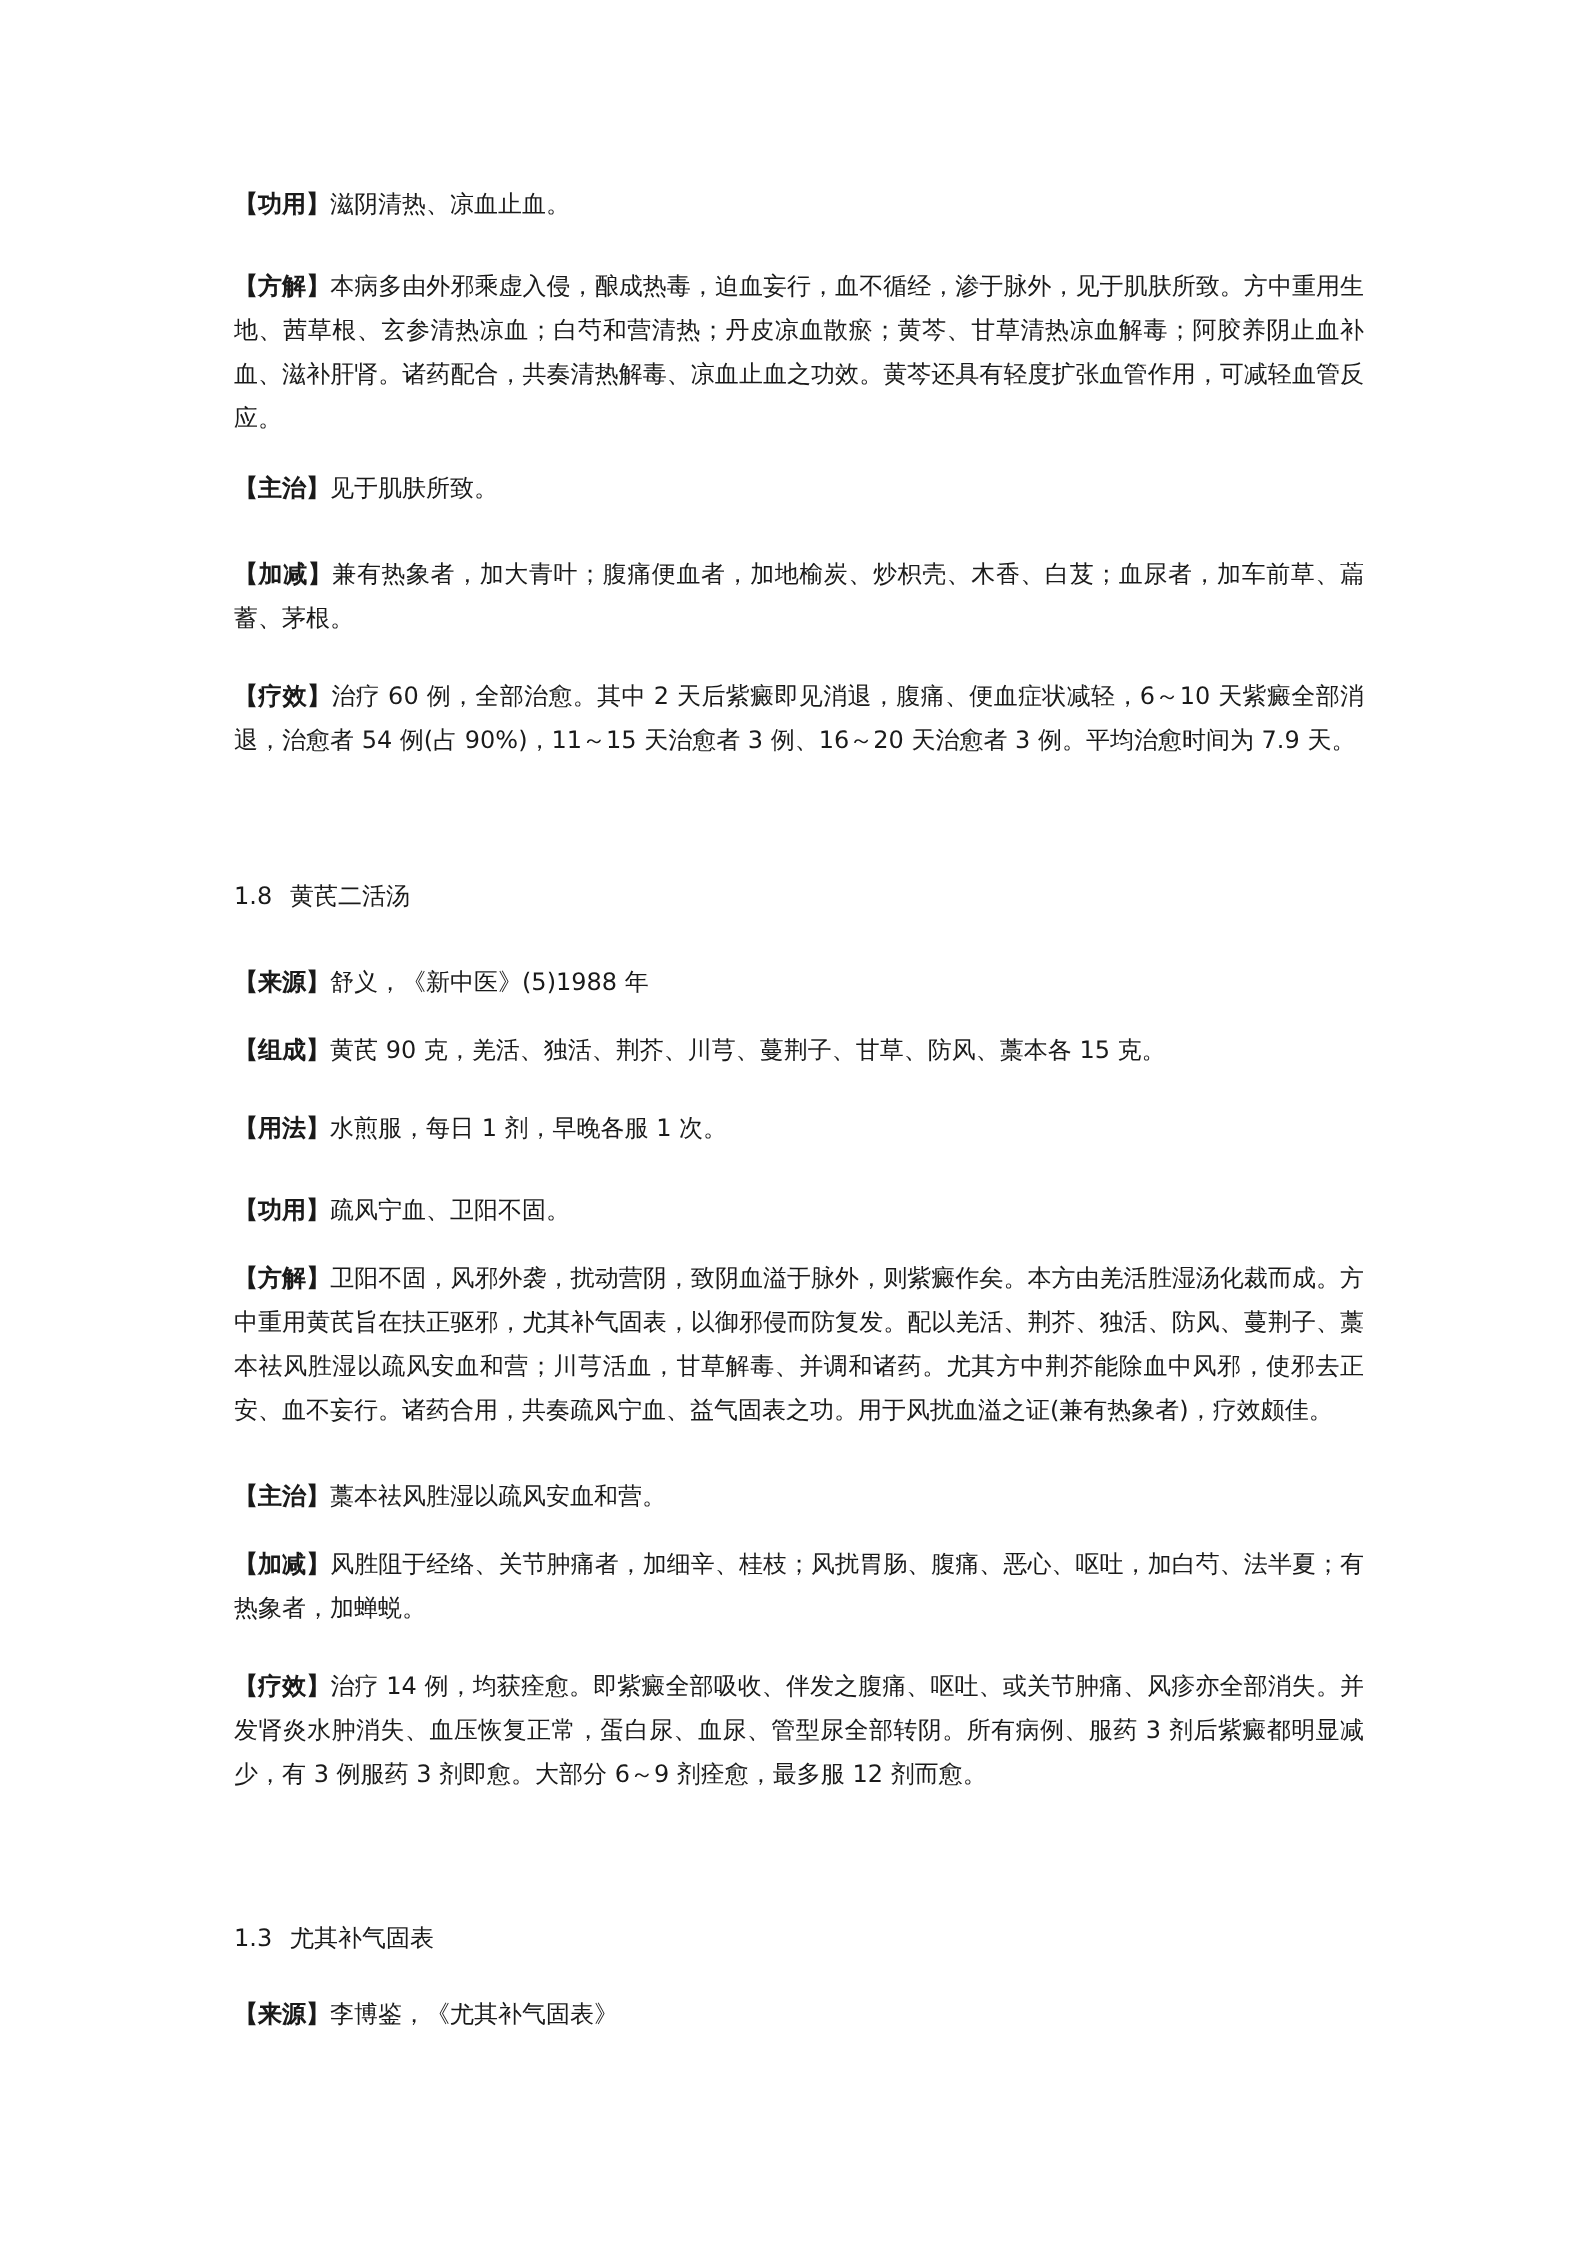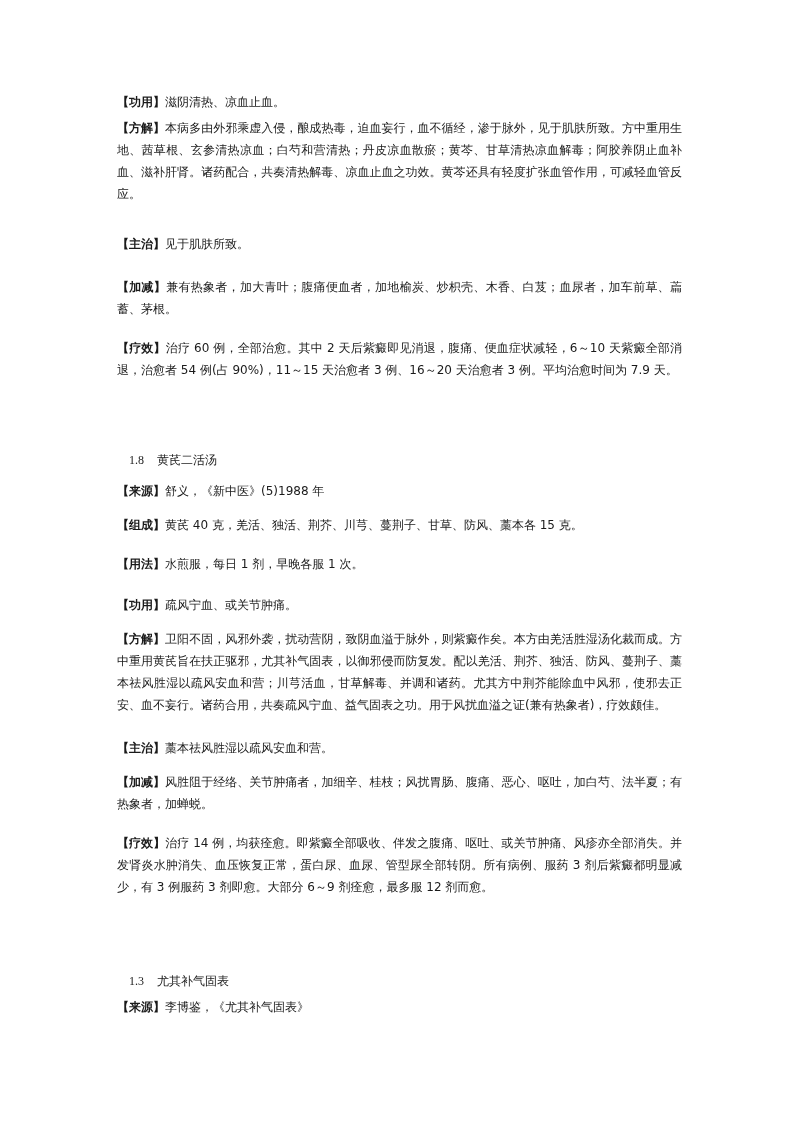--- a/index.html
+++ b/index.html
@@ -5,33 +5,33 @@
   html, body { margin: 0; padding: 0; background: #ffffff; }
   body { width: 793px; height: 1122px; position: relative; overflow: hidden; }
   .page {
     position: absolute; left: 117px; top: 0; width: 565px;
     font-family: "DejaVu Sans", "Liberation Sans", sans-serif;
     font-size: 12px; color: #1a1a1a; line-height: 22px;
   }
   .block { position: absolute; left: 0; width: 565px; }
   .para { margin: 0; text-align: justify; word-break: break-all; }
   .label { font-weight: bold; }
-  .heading { margin: 12px; font-family: Liberation Serif, serif; }
+  .heading { margin: 0; }
   .heading .num { display: inline-block; width: 28px; }
 </style>
 </head>
 <body>
 
 <div class="page">
 
   <div class="block" style="top:91px">
     <p class="para"><span class="label">【功用】</span><span>滋阴清热、凉血止血。</span></p>
   </div>
 
-  <div class="block" style="top:117px">
+  <div class="block" style="top:132px">
     <p class="para"><span class="label">【方解】</span><span>本病多由外邪乘虚入侵，酿成热毒，迫血妄行，血不循经，渗于脉外，见于肌肤所致。方中重用生地、茜草根、玄参清热凉血；白芍和营清热；丹皮凉血散瘀；黄芩、甘草清热凉血解毒；阿胶养阴止血补血、滋补肝肾。诸药配合，共奏清热解毒、凉血止血之功效。黄芩还具有轻度扩张血管作用，可减轻血管反应。</span></p>
   </div>
 
   <div class="block" style="top:233px">
     <p class="para"><span class="label">【主治】</span><span>见于肌肤所致。</span></p>
   </div>
 
   <div class="block" style="top:276px">
     <p class="para"><span class="label">【加减】</span><span>兼有热象者，加大青叶；腹痛便血者，加地榆炭、炒枳壳、木香、白芨；血尿者，加车前草、萹蓄、茅根。</span></p>
   </div>
@@ -42,29 +42,29 @@
 
   <div class="block" style="top:437px">
     <p class="heading"><span class="num">1.8</span><span>黄芪二活汤</span></p>
   </div>
 
   <div class="block" style="top:480px">
     <p class="para"><span class="label">【来源】</span><span>舒义，《新中医》(5)1988 年</span></p>
   </div>
 
   <div class="block" style="top:514px">
-    <p class="para"><span class="label">【组成】</span><span>黄芪 40 克，羌活、独活、荆芥、川芎、蔓荆子、甘草、防风、藁本各 15 克。</span></p>
+    <p class="para"><span class="label">【组成】</span><span>黄芪 90 克，羌活、独活、荆芥、川芎、蔓荆子、甘草、防风、藁本各 15 克。</span></p>
   </div>
 
   <div class="block" style="top:553px">
     <p class="para"><span class="label">【用法】</span><span>水煎服，每日 1 剂，早晚各服 1 次。</span></p>
   </div>
 
   <div class="block" style="top:594px">
-    <p class="para"><span class="label">【功用】</span><span>疏风宁血、或关节肿痛。</span></p>
+    <p class="para"><span class="label">【功用】</span><span>疏风宁血、卫阳不固。</span></p>
   </div>
 
   <div class="block" style="top:628px">
     <p class="para"><span class="label">【方解】</span><span>卫阳不固，风邪外袭，扰动营阴，致阴血溢于脉外，则紫癜作矣。本方由羌活胜湿汤化裁而成。方中重用黄芪旨在扶正驱邪，尤其补气固表，以御邪侵而防复发。配以羌活、荆芥、独活、防风、蔓荆子、藁本祛风胜湿以疏风安血和营；川芎活血，甘草解毒、并调和诸药。尤其方中荆芥能除血中风邪，使邪去正安、血不妄行。诸药合用，共奏疏风宁血、益气固表之功。用于风扰血溢之证(兼有热象者)，疗效颇佳。</span></p>
   </div>
 
   <div class="block" style="top:737px">
     <p class="para"><span class="label">【主治】</span><span>藁本祛风胜湿以疏风安血和营。</span></p>
   </div>
 

